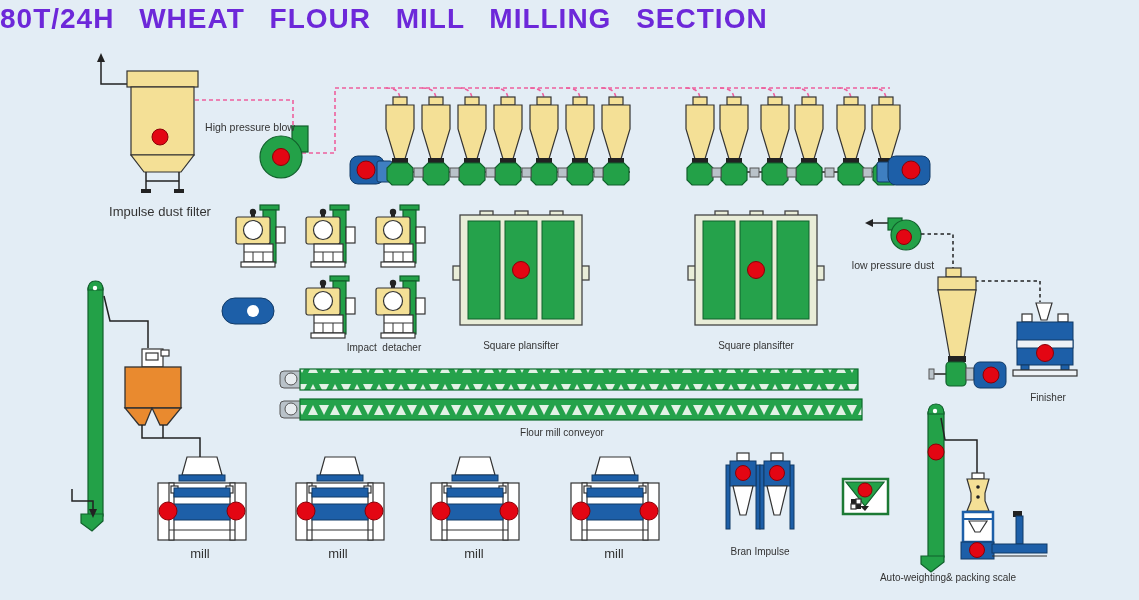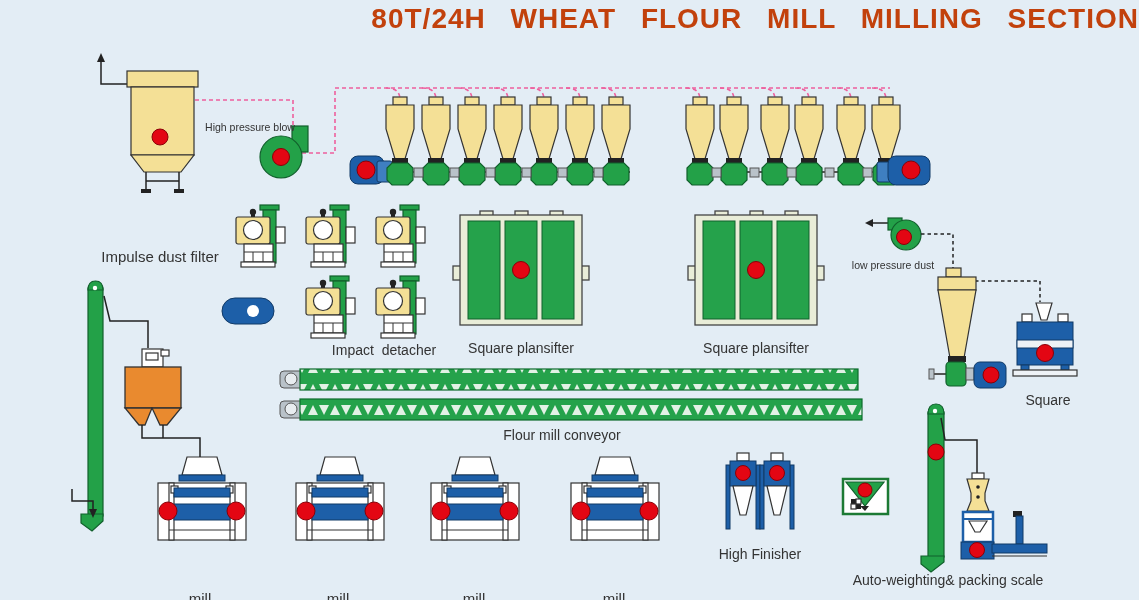--- a/index.html
+++ b/index.html
@@ -1,24 +1,24 @@
 <!DOCTYPE html>
 <html><head>
 <meta charset="utf-8">
 <style>
   html,body{margin:0;padding:0;}
   #stage{position:relative;width:1139px;height:600px;background:#e3edf5;overflow:hidden;
          font-family:"Liberation Sans",sans-serif;}
   #diagram{position:absolute;left:0;top:0;}
-  .title{position:absolute;top:3px;left:0;width:100%;text-align:right;
-         font-size:28px;font-weight:bold;color:#c2410c;letter-spacing:1px;word-spacing:16px;}
+  .title{position:absolute;top:3px;left:0;width:100%;text-align:left;
+         font-size:28px;font-weight:bold;color:#6d28d9;letter-spacing:1px;word-spacing:16px;}
   .lbl{position:absolute;transform:translateX(-50%);white-space:pre;color:#333;text-align:right;}
-  .md{font-size:14px;}
+  .md{font-size:10px;}
   .sm{font-size:10.5px;}
-  .lg{font-size:15px;margin-top:44px;}
+  .lg{font-size:13px;}
   
   .yl{fill:#f4e096;stroke:#333;stroke-width:1.2}
   .gr{fill:#23a148;stroke:#11602c;stroke-width:1.2}
   .gp{fill:#25a24b;stroke:#11602c;stroke-width:1}
   .pf{fill:#e9edd8;stroke:#444;stroke-width:1.3}
   .wh{fill:#fff;stroke:#333;stroke-width:1.2}
   .bl{fill:#1d5fa8;stroke:#113a67;stroke-width:1}
   .lb{fill:#3f7fc1;stroke:#113a67;stroke-width:1}
   .rd{fill:#e30613;stroke:#8a0007;stroke-width:1}
   .ln{stroke:#333;stroke-width:1;fill:none}
@@ -303,22 +303,22 @@
       <line x1="992" y1="556" x2="1047" y2="556" class="ln"></line>
     </g>
   </svg>
 
   <div class="lbl lg" style="left:160px;top:204px">Impulse dust filter</div>
   <div class="lbl sm" style="left:250px;top:121px">High pressure blow</div>
   <div class="lbl md" style="left:384px;top:342px">Impact  detacher</div>
   <div class="lbl md" style="left:521px;top:340px">Square plansifter</div>
   <div class="lbl md" style="left:756px;top:340px">Square plansifter</div>
   <div class="lbl sm" style="left:893px;top:259px">low pressure dust</div>
-  <div class="lbl md" style="left:1048px;top:392px">Square</div>
+  <div class="lbl md" style="left:1048px;top:392px">Finisher</div>
   <div class="lbl md" style="left:562px;top:427px">Flour mill conveyor</div>
   <div class="lbl lg" style="left:200px;top:546px">mill</div>
   <div class="lbl lg" style="left:338px;top:546px">mill</div>
   <div class="lbl lg" style="left:474px;top:546px">mill</div>
   <div class="lbl lg" style="left:614px;top:546px">mill</div>
-  <div class="lbl md" style="left:760px;top:546px">High Finisher</div>
+  <div class="lbl md" style="left:760px;top:546px">Bran Impulse</div>
   <div class="lbl md" style="left:948px;top:572px">Auto-weighting&amp; packing scale</div>
 
 </div>
 
 </body></html>

